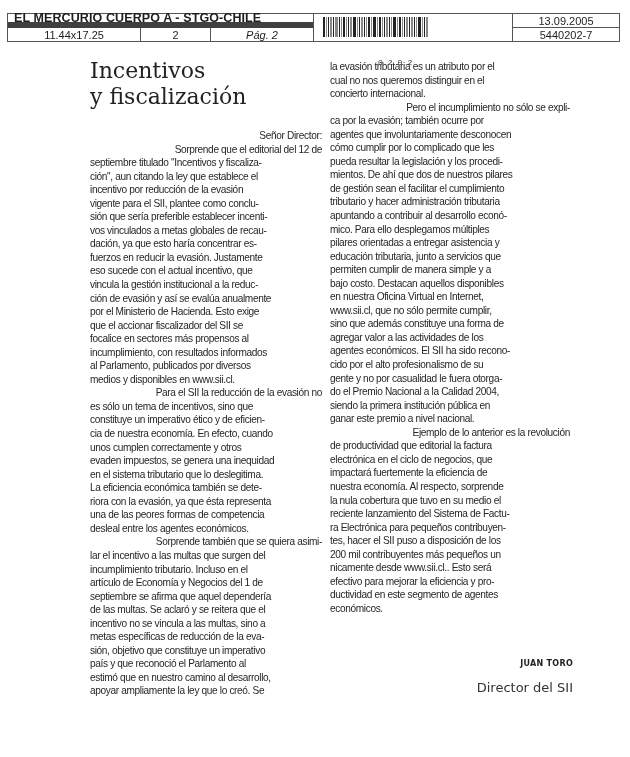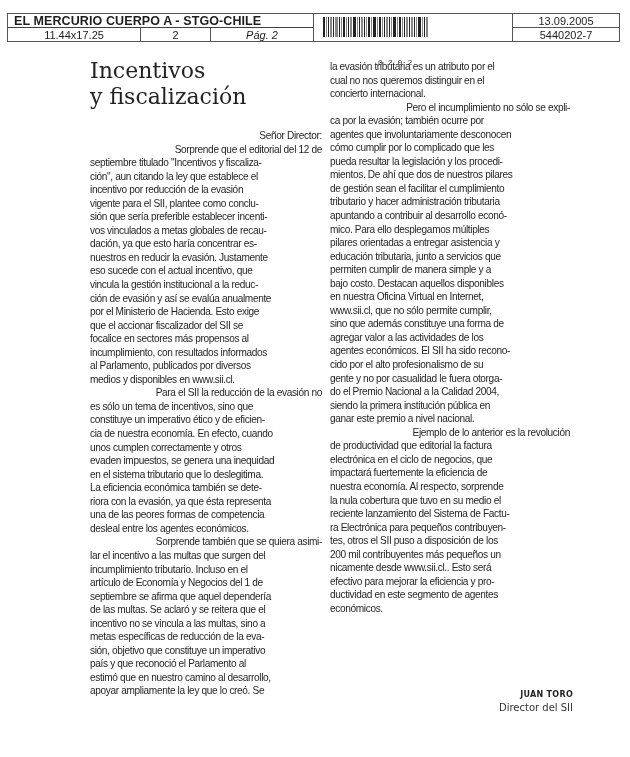--- a/index.html
+++ b/index.html
@@ -1,42 +1,42 @@
 <!DOCTYPE html>
 <html><head>
 <meta charset="utf-8">
 <style>
   html, body { margin: 0; padding: 0; background: #ffffff; }
   body { width: 630px; height: 757px; position: relative; overflow: hidden; font-family: "DejaVu Sans", sans-serif; color: #1e1e1e; }
 
   
   .hdr { position: absolute; left: 7px; top: 13px; width: 613px; height: 29px; border: 1px solid #555; box-sizing: border-box; font-family: "Liberation Sans", sans-serif; }
   .hdr .cell { position: absolute; box-sizing: border-box; display: flex; align-items: center; }
-  .hdr .pub { left: 0; top: 0; width: 305px; height: 14px; border-bottom: 1px solid #404040; font-weight: bold; font-size: 12.5px; padding-left: 6px; letter-spacing: 0.1px; }
+  .hdr .pub { left: 0; top: 0; width: 305px; height: 14px; border-bottom: 6px solid #404040; font-weight: bold; font-size: 12.5px; padding-left: 6px; letter-spacing: 0.1px; }
   .hdr .size { left: 0; top: 14px; width: 133px; height: 14px; border-right: 1px solid #555; justify-content: center; font-size: 11px; }
   .hdr .sec { left: 133px; top: 14px; width: 70px; height: 14px; border-right: 1px solid #555; justify-content: center; font-size: 11px; }
   .hdr .pag { left: 203px; top: 14px; width: 102px; height: 14px; justify-content: center; font-size: 11px; font-style: italic; }
   .hdr .bc { left: 305px; top: 0; width: 200px; height: 28px; border-left: 1px solid #555; border-right: 1px solid #555; }
   .hdr .date { left: 505px; top: 0; width: 106px; height: 14px; border-bottom: 1px solid #555; justify-content: center; font-size: 11px; }
   .hdr .code { left: 505px; top: 14px; width: 106px; height: 14px; justify-content: center; font-size: 11px; }
   .barcode { position: absolute; left: 9px; top: 3px; width: 130px; height: 20px; display: flex; align-items: stretch; gap: 1px; }
   .barcode span { display: block; background: #222; }
   .bc-digits { position: absolute; left: 64px; top: 20px; font-size: 8px; letter-spacing: 5px; font-family: "Liberation Mono", monospace; color: #333; margin-top: 24px; }
 
   
   .title { position: absolute; left: 90px; top: 58px; font-family: "DejaVu Serif", serif; font-size: 22px; line-height: 26px; color: #222; font-weight: normal; margin: 0; }
   .col { position: absolute; font-family: Liberation Sans, sans-serif; font-size: 10.1px; line-height: 13.55px; color: #262626; letter-spacing: -0.35px; }
   .col.left { left: 90px; top: 129px; width: 232px; }
   .col.right { left: 330px; top: 60px; width: 240px; }
   .col p { margin: 0; white-space: nowrap; }
   .col .ind { padding-left: 14px; text-align: right; }
 
-  .sig { position: absolute; right: 57px; top: 690px; text-align: right; font-family: "DejaVu Sans", sans-serif; }
+  .sig { position: absolute; right: 57px; top: 659px; text-align: right; font-family: "DejaVu Sans", sans-serif; }
   .sig .name { font-size: 8px; font-weight: bold; letter-spacing: 0.3px; color: #222; }
-  .sig .role { font-size: 10px; color: #333; margin-top: 3px; }
+  .sig .role { font-size: 13px; color: #333; margin-top: 12px; }
 </style>
 </head>
 <body>
 
 <div class="hdr">
   <div class="cell pub">EL MERCURIO CUERPO A - STGO-CHILE</div>
   <div class="cell size">11.44x17.25</div>
   <div class="cell sec">2</div>
   <div class="cell pag">Pág. 2</div>
   <div class="cell bc">
@@ -98,21 +98,21 @@
 <div class="col left" id="col-left">
     <p class="ind">Señor Director:</p>
     <p class="ind">Sorprende que el editorial del 12 de</p>
     <p>septiembre titulado "Incentivos y fiscaliza-</p>
     <p>ción", aun citando la ley que establece el</p>
     <p>incentivo por reducción de la evasión</p>
     <p>vigente para el SII, plantee como conclu-</p>
     <p>sión que sería preferible establecer incenti-</p>
     <p>vos vinculados a metas globales de recau-</p>
     <p>dación, ya que esto haría concentrar es-</p>
-    <p>nuestros en reducir la evasión. Justamente</p>
+    <p>fuerzos en reducir la evasión. Justamente</p>
     <p>eso sucede con el actual incentivo, que</p>
     <p>vincula la gestión institucional a la reduc-</p>
     <p>ción de evasión y así se evalúa anualmente</p>
     <p>por el Ministerio de Hacienda. Esto exige</p>
     <p>que el accionar fiscalizador del SII se</p>
     <p>focalice en sectores más propensos al</p>
     <p>incumplimiento, con resultados informados</p>
     <p>al Parlamento, publicados por diversos</p>
     <p>medios y disponibles en www.sii.cl.</p>
     <p class="ind">Para el SII la reducción de la evasión no</p>
@@ -168,21 +168,21 @@
     <p>siendo la primera institución pública en</p>
     <p>ganar este premio a nivel nacional.</p>
     <p class="ind">Ejemplo de lo anterior es la revolución</p>
     <p>de productividad que editorial la factura</p>
     <p>electrónica en el ciclo de negocios, que</p>
     <p>impactará fuertemente la eficiencia de</p>
     <p>nuestra economía. Al respecto, sorprende</p>
     <p>la nula cobertura que tuvo en su medio el</p>
     <p>reciente lanzamiento del Sistema de Factu-</p>
     <p>ra Electrónica para pequeños contribuyen-</p>
-    <p>tes, otros el SII puso a disposición de los</p>
+    <p>tes, hacer el SII puso a disposición de los</p>
     <p>200 mil contribuyentes más pequeños un</p>
     <p>nicamente desde www.sii.cl.. Esto será</p>
     <p>efectivo para mejorar la eficiencia y pro-</p>
     <p>ductividad en este segmento de agentes</p>
     <p>económicos.</p>
   </div>
 
 <div class="sig">
   <div class="name">JUAN TORO</div>
   <div class="role">Director del SII</div>

